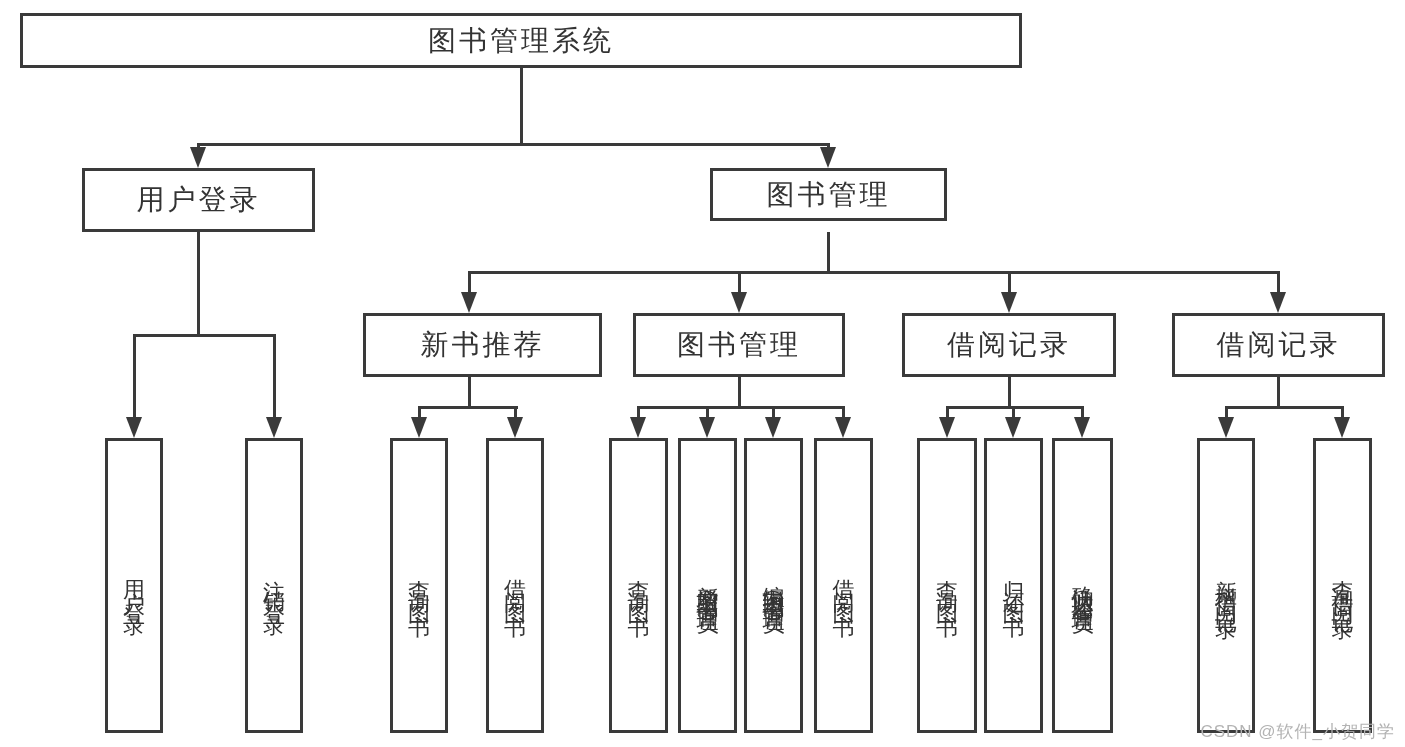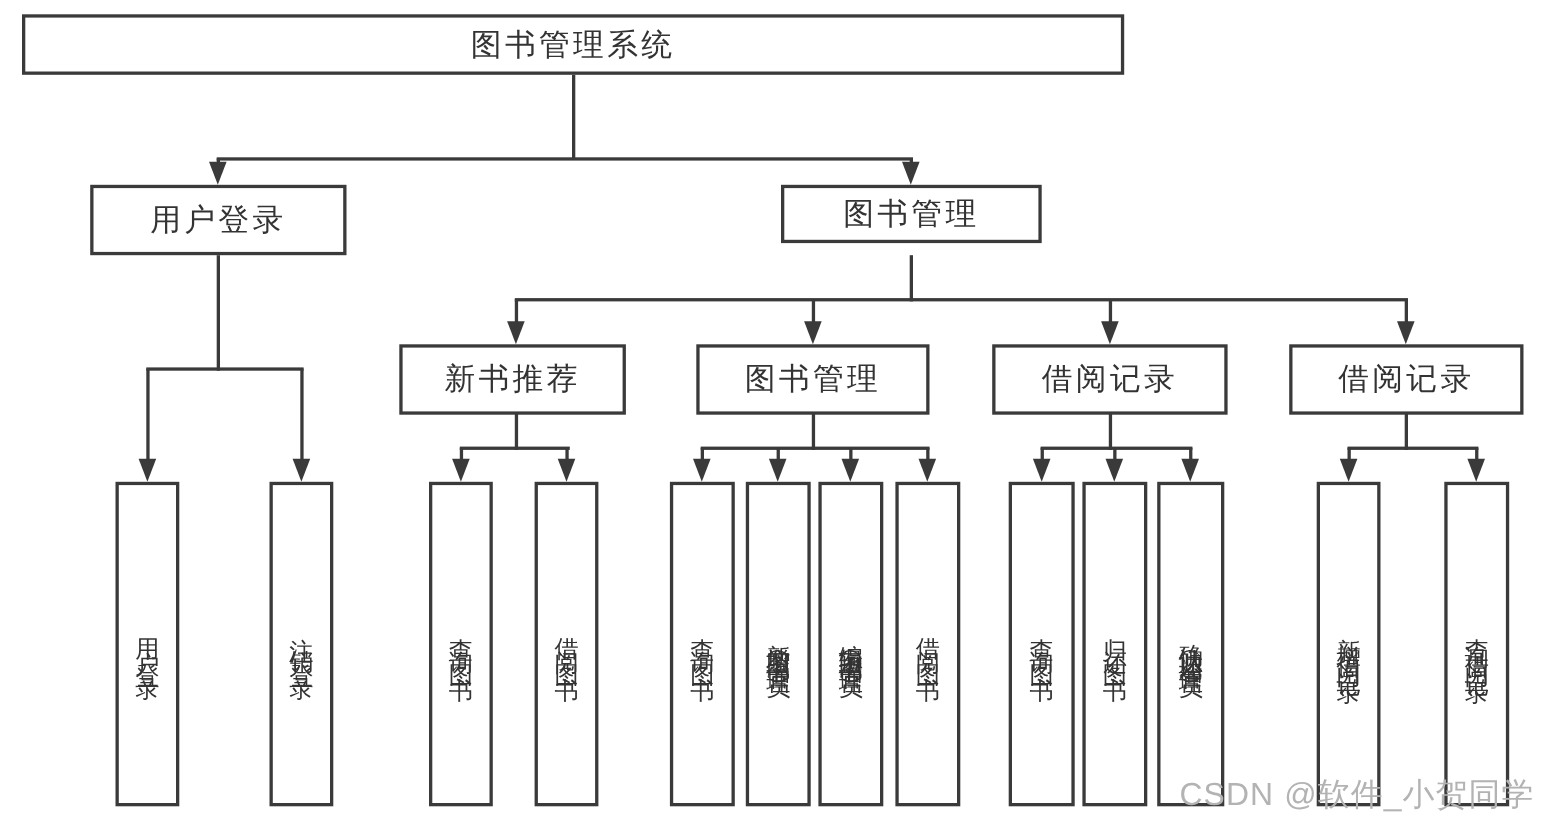--- a/index.html
+++ b/index.html
@@ -45,21 +45,21 @@
   .hline{height:3px;}
   .arrowhead{
     position:absolute;width:0;height:0;
     border-left:8px solid transparent;
     border-right:8px solid transparent;
     border-top:21px solid var(--line);
   }
   #watermark{
     position:absolute;
     right:10px;bottom:4px;
-    font-size:29px;
+    font-size:17px;
     color:var(--wm);
     letter-spacing:1px;
     white-space:nowrap;
     z-index:5;
   }
 </style>
 </head>
 <body>
 
 <div id="stage">
@@ -68,21 +68,21 @@
     <span>图书管理系统</span>
   </div>
 
   <div class="box h" style="left:82px;top:168px;width:233px;height:64px;">
     <span>用户登录</span>
   </div>
   <div class="box h" style="left:710px;top:168px;width:237px;height:53px;">
     <span>图书管理</span>
   </div>
 
-  <div class="box h" style="left:363px;top:313px;width:206px;height:64px;">
+  <div class="box h" style="left:363px;top:313px;width:239px;height:64px;">
     <span>新书推荐</span>
   </div>
   <div class="box h" style="left:633px;top:313px;width:212px;height:64px;">
     <span>图书管理</span>
   </div>
   <div class="box h" style="left:902px;top:313px;width:214px;height:64px;">
     <span>借阅记录</span>
   </div>
   <div class="box h" style="left:1172px;top:313px;width:213px;height:64px;">
     <span>借阅记录</span>

